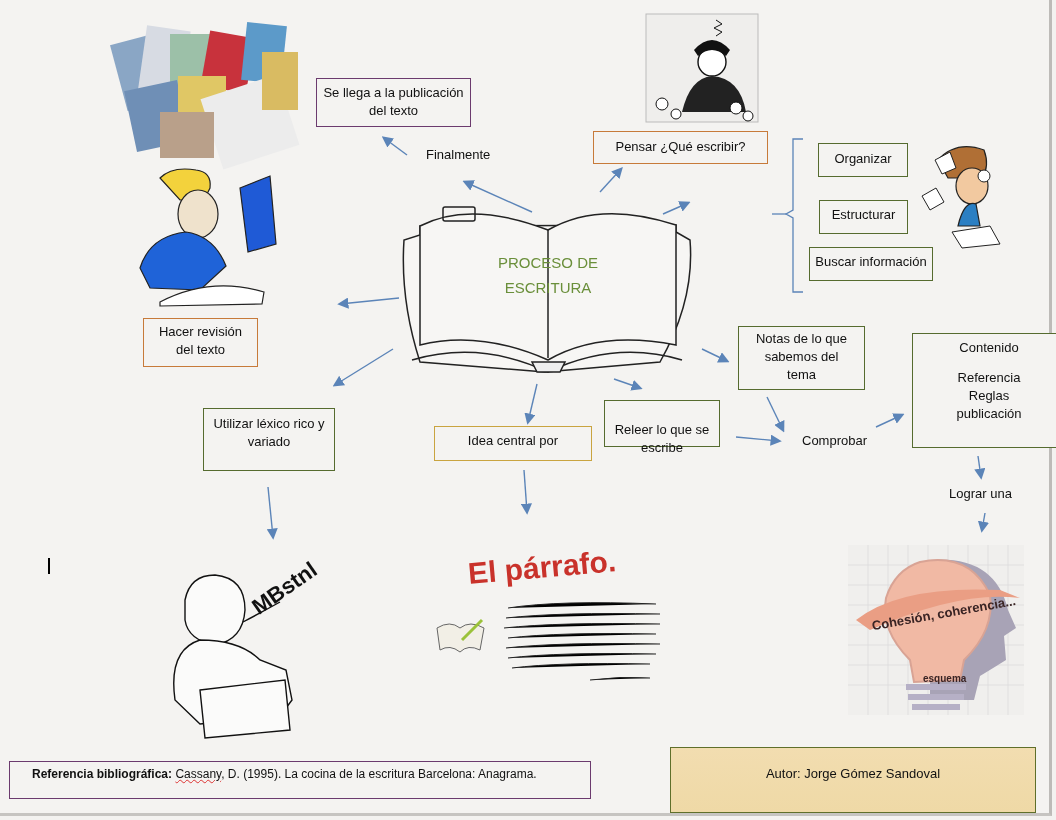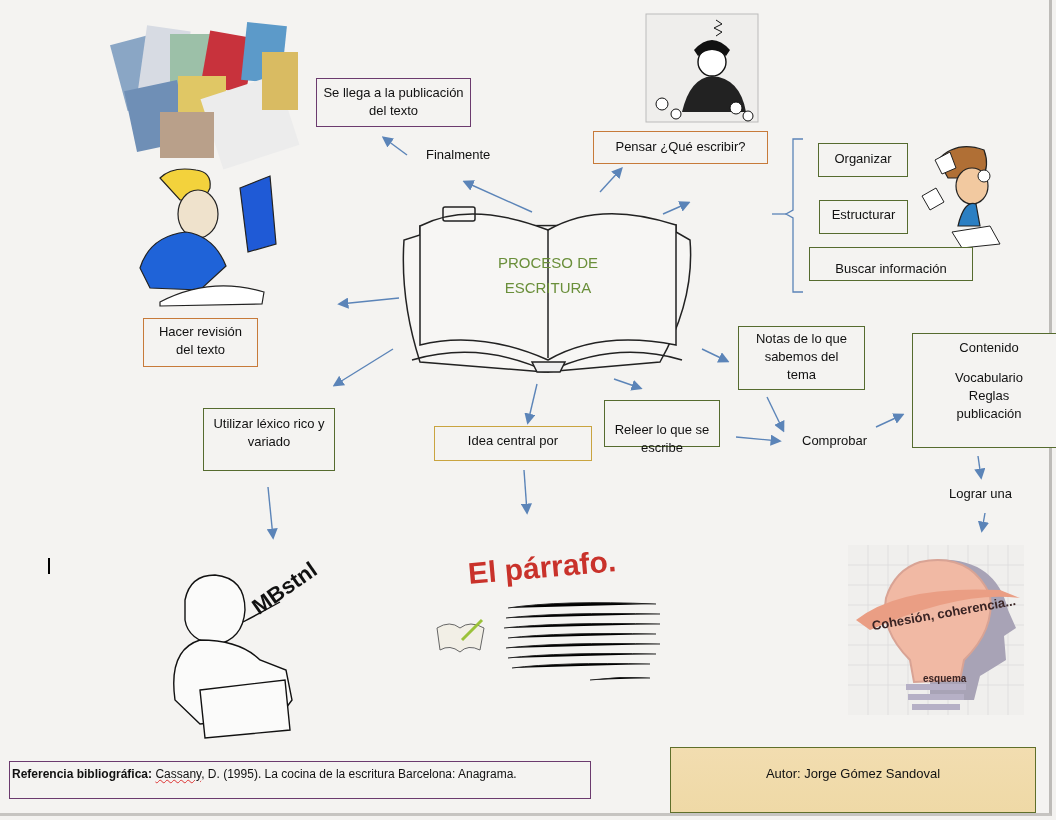--- a/index.html
+++ b/index.html
@@ -11,21 +11,21 @@
          font-size:13px; line-height:18px; display:flex; flex-direction:column; align-items:center; }
   .purple { border:1.5px solid #6b3a6e; }
   .orange { border:1.5px solid #c77a3a; }
   .green  { border:1.5px solid #556b2f; }
   .navy   { border:1.5px solid #3b4a6b; }
   .gold   { border:1.5px solid #c9a440; }
   .lbl { position:absolute; font-size:13px; color:#111; }
   .title-txt { position:absolute; color:#6a8f3a; font-size:15px; text-align:center; line-height:25px; }
   svg.overlay { position:absolute; left:0; top:0; }
   .ref-box { position:absolute; left:9px; top:761px; width:582px; height:38px; border:1.5px solid #6b3a6e;
-             box-sizing:border-box; font-size:12px; padding:5px 2px; }
+             box-sizing:border-box; font-size:12px; padding:5px 22px; }
   .ref-box b { font-weight:bold; }
   .squig { text-decoration: underline wavy #d33; text-decoration-thickness:1px; }
   .author-box { position:absolute; left:670px; top:747px; width:366px; height:66px;
                 background:linear-gradient(#f2ddb0,#efd9a6); border:1.5px solid #5f6f2a;
                 box-sizing:border-box; font-size:13px; text-align:center; padding-top:18px; }
   .cursor { position:absolute; left:48px; top:558px; width:1.5px; height:16px; background:#000; }
 </style>
 </head>
 <body>
 
@@ -182,21 +182,21 @@
     <span>Pensar ¿Qué escribir?</span>
   </div>
 
 
   <div class="box green" style="left:818px; top:143px; width:90px; height:34px; padding-top:6px;">
     <span>Organizar</span>
   </div>
   <div class="box green" style="left:819px; top:200px; width:89px; height:34px; padding-top:5px;">
     <span>Estructurar</span>
   </div>
-  <div class="box green" style="left:809px; top:247px; width:164px; height:34px; padding-top:12px;">
+  <div class="box green" style="left:809px; top:247px; width:124px; height:34px; padding-top:5px;">
     <span>Buscar información</span>
   </div>
 
   <div class="box orange" style="left:143px; top:318px; width:115px; height:49px; padding-top:4px;">
     <span>Hacer revisión</span>
     <span>del texto</span>
   </div>
 
   <div class="box green" style="left:203px; top:408px; width:132px; height:63px; padding-top:6px;">
     <span>Utilizar léxico rico y</span>
@@ -215,21 +215,21 @@
   <div class="box green" style="left:738px; top:326px; width:127px; height:64px; padding-top:3px;">
     <span>Notas de lo que</span>
     <span>sabemos del</span>
     <span>tema</span>
   </div>
 
   <div class="lbl" style="left:802px; top:433px;">Comprobar</div>
 
   <div class="box green" style="left:912px; top:333px; width:154px; height:115px; padding-top:5px; line-height:18px;">
     <span>Contenido</span>
-    <span style="margin-top:12px;">Vocabulario</span>
+    <span style="margin-top:12px;">Referencia</span>
     <span style="margin-top:0;">Reglas</span>
     <span>publicación</span>
   </div>
 
   <div class="lbl" style="left:949px; top:486px;">Lograr una</div>
 
   <div class="cursor"></div>
 
   <div class="ref-box">
     <b>Referencia bibliográfica:</b>

